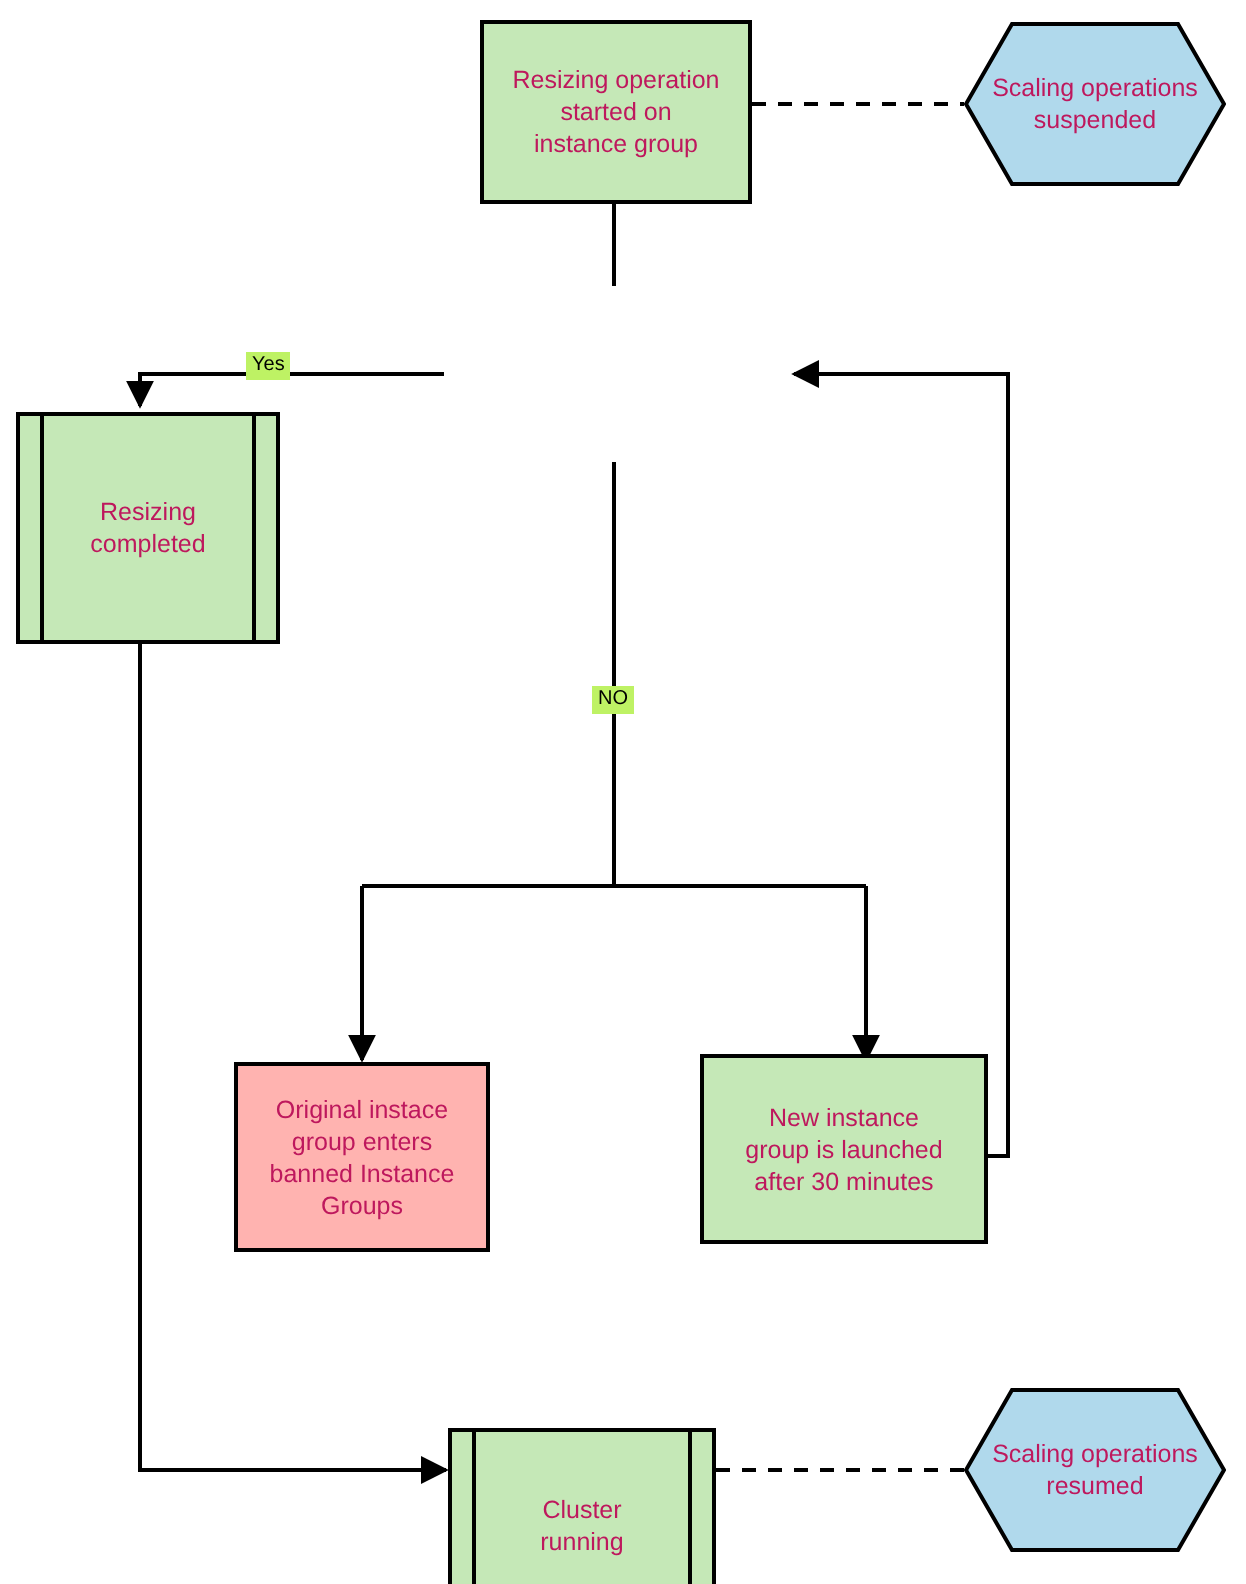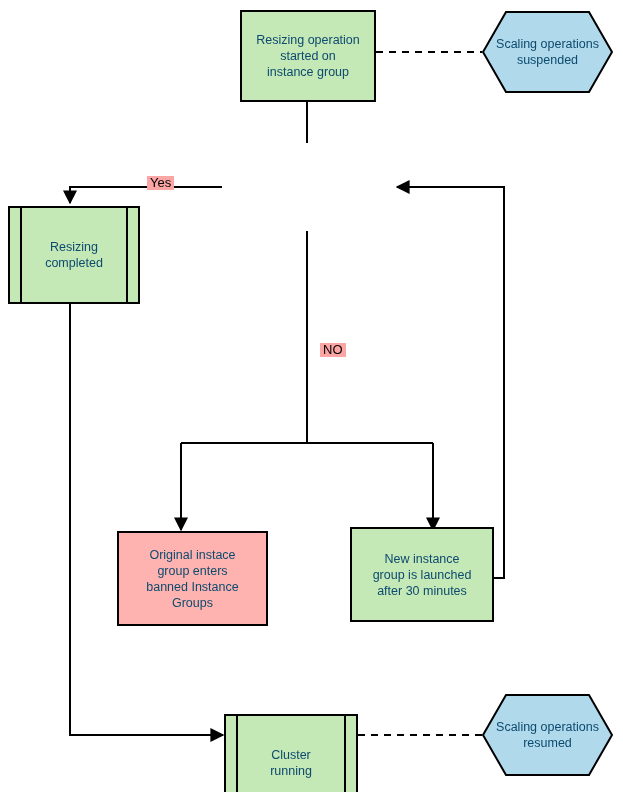--- a/index.html
+++ b/index.html
@@ -24,21 +24,21 @@
     width: 623px;
     height: 792px;
   }
   .node {
     position: absolute;
     box-sizing: border-box;
     display: flex;
     align-items: center;
     justify-content: center;
     text-align: center;
-    color: #0c4a6e;
+    color: #be185d;
     font-size: 12.5px;
     line-height: 16px;
     z-index: 5;
   }
   .node .txt {
     padding: 0 6px;
     white-space: pre-line;
   }
   
   .proc {
@@ -75,28 +75,27 @@
     align-items: center;
   }
   .hex svg {
     position: absolute;
     left: 0;
     top: 0;
   }
   .hex .txt { position: relative; z-index: 2; }
   .edge-label {
     position: absolute;
-    font-size: 13px;
+    font-size: 10px;
     line-height: 14px;
     color: #000000;
-    background: #fca5a5;
+    background: #bef264;
     padding: 0 3px;
     z-index: 6;
     white-space: nowrap;
-    margin-left: 24px;
   }
 </style>
 </head>
 <body>
 
 <div id="canvas">
 
   <svg id="wires" viewBox="0 0 623 792" xmlns="http://www.w3.org/2000/svg">
     <defs>
       <marker id="arrow" viewBox="0 0 10 10" refX="9" refY="5" markerWidth="7" markerHeight="7" orient="auto-start-reverse">
@@ -130,28 +129,28 @@
 
   <div class="node hex" style="left:482px; top:11px; width:131px; height:82px;">
     <svg width="131" height="82" viewBox="0 0 131 82" xmlns="http://www.w3.org/2000/svg">
       <polygon points="24,1 107,1 130,41 107,81 24,81 1,41" fill="#b0d9ec" stroke="#000000" stroke-width="2"></polygon>
     </svg>
     <span class="txt">Scaling operations
 suspended</span>
   </div>
 
 
-  <div class="node subproc" style="left:8px; top:206px; width:132px; height:98px; background:#c5e8b7;">
+  <div class="node subproc" style="left:8px; top:206px; width:132px; height:116px; background:#c5e8b7;">
     <span class="bar l"></span>
     <span class="bar r"></span>
     <span class="txt">Resizing
 completed</span>
   </div>
 
-  <div class="node proc" style="left:117px; top:531px; width:151px; height:95px; background:#ffb3b0;">
+  <div class="node proc" style="left:117px; top:531px; width:128px; height:95px; background:#ffb3b0;">
     <span class="txt">Original instace
 group enters
 banned Instance
 Groups</span>
   </div>
 
   <div class="node proc" style="left:350px; top:527px; width:144px; height:95px; background:#c5e8b7;">
     <span class="txt">New instance
 group is launched
 after 30 minutes</span>

